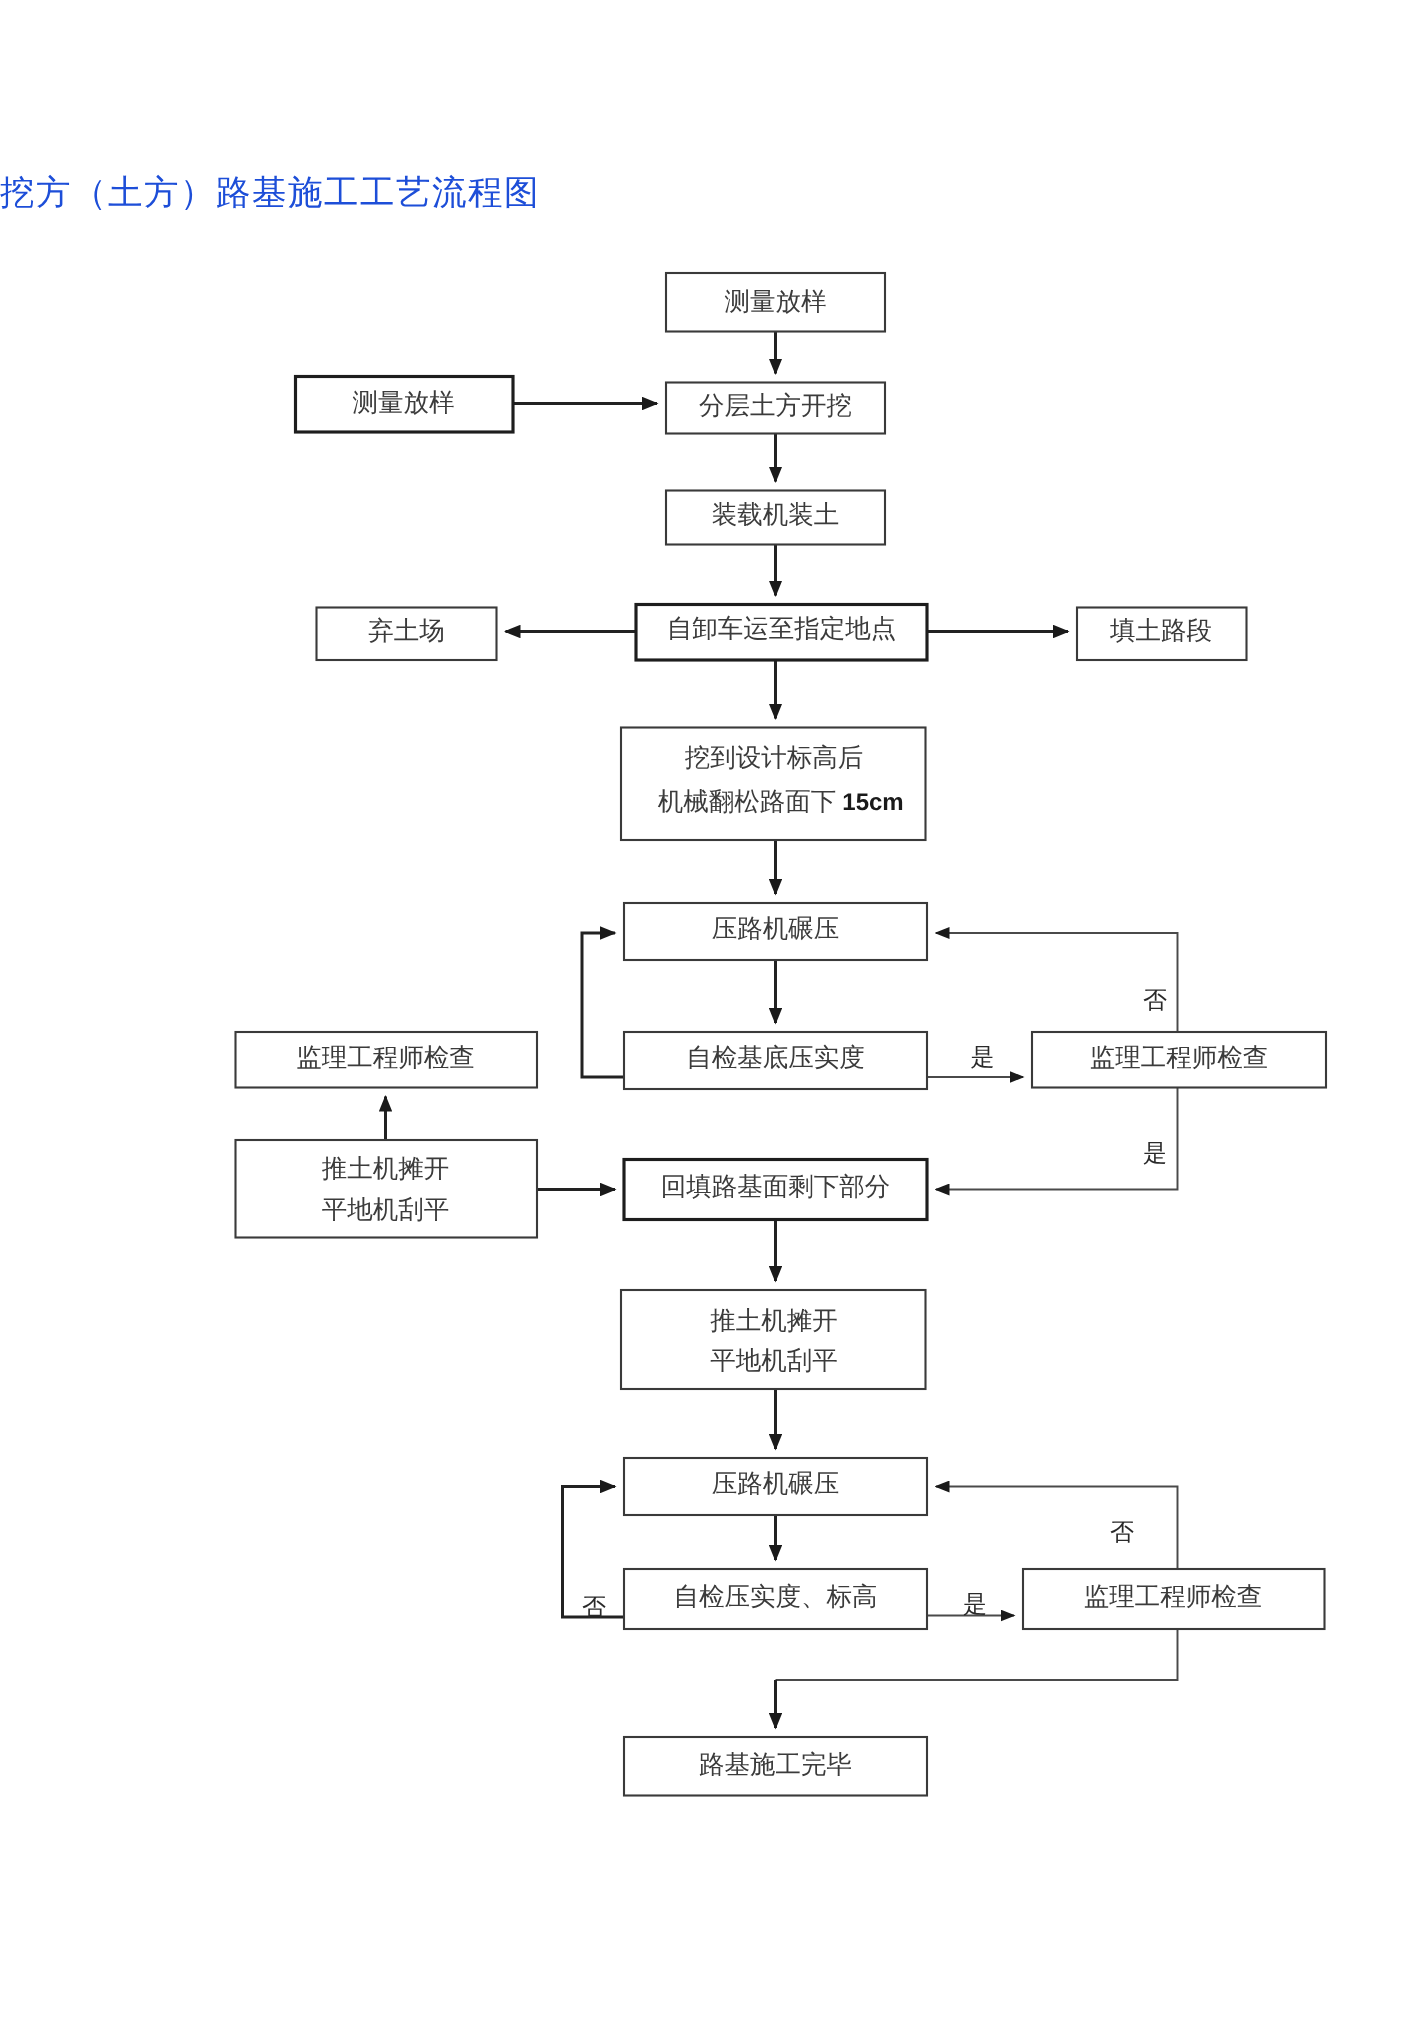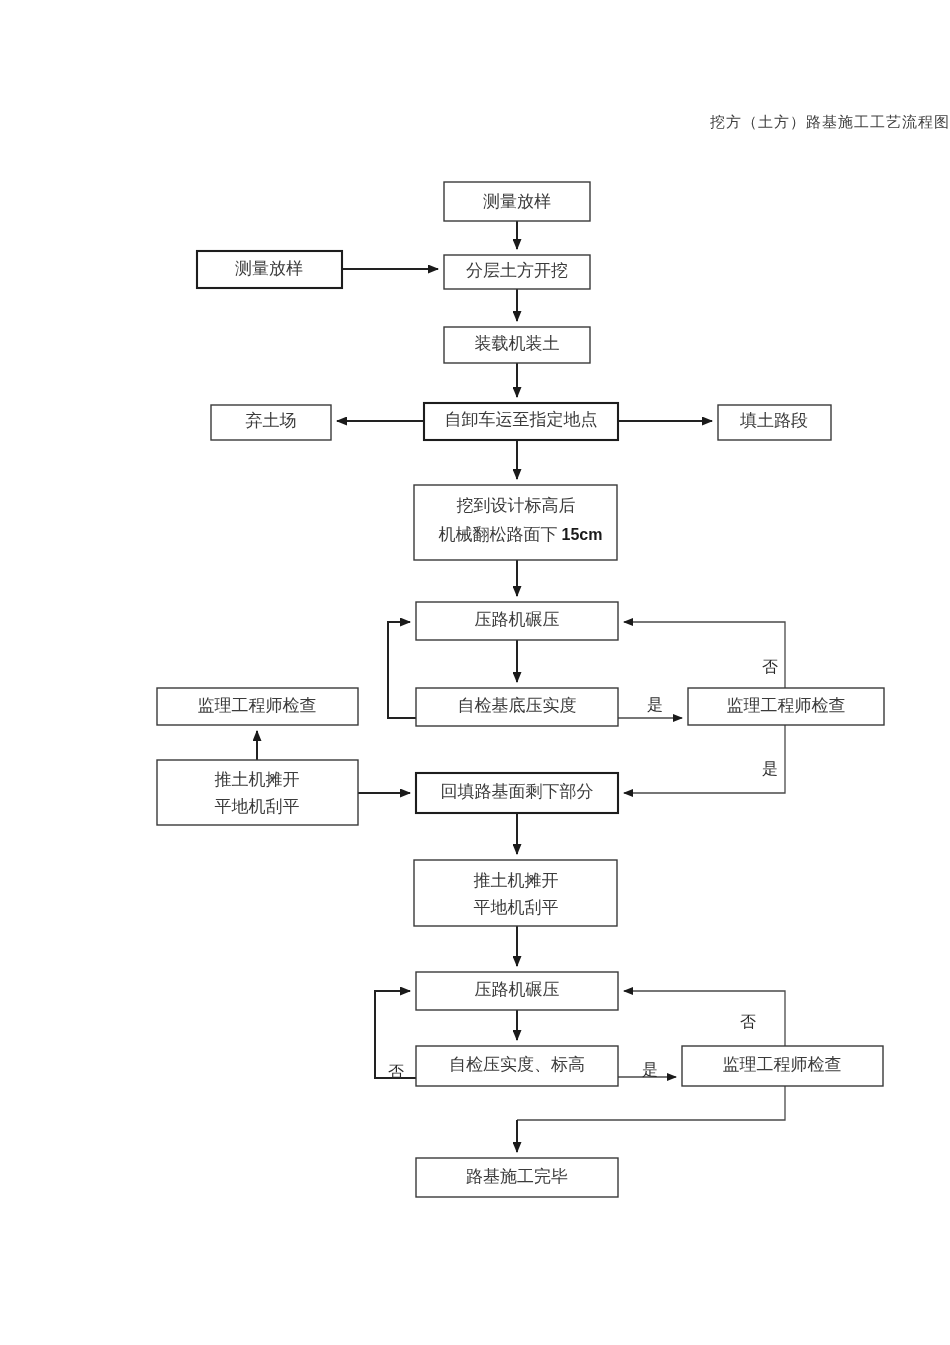--- a/index.html
+++ b/index.html
@@ -19,24 +19,24 @@
     position: relative;
     width: 950px;
     height: 1345px;
     background: #ffffff;
   }
   #doc-title {
     position: absolute;
     left: 0;
     top: 113px;
     width: 950px;
-    text-align: right;
-    font-size: 15px;
+    text-align: left;
+    font-size: 23px;
     letter-spacing: 1px;
-    color: #404040;
+    color: #1d4ed8;
     font-family: "Liberation Serif", "DejaVu Serif", serif;
   }
   svg#flow {
     position: absolute;
     left: 0;
     top: 0;
     width: 950px;
     height: 1345px;
   }
   .node-rect {

